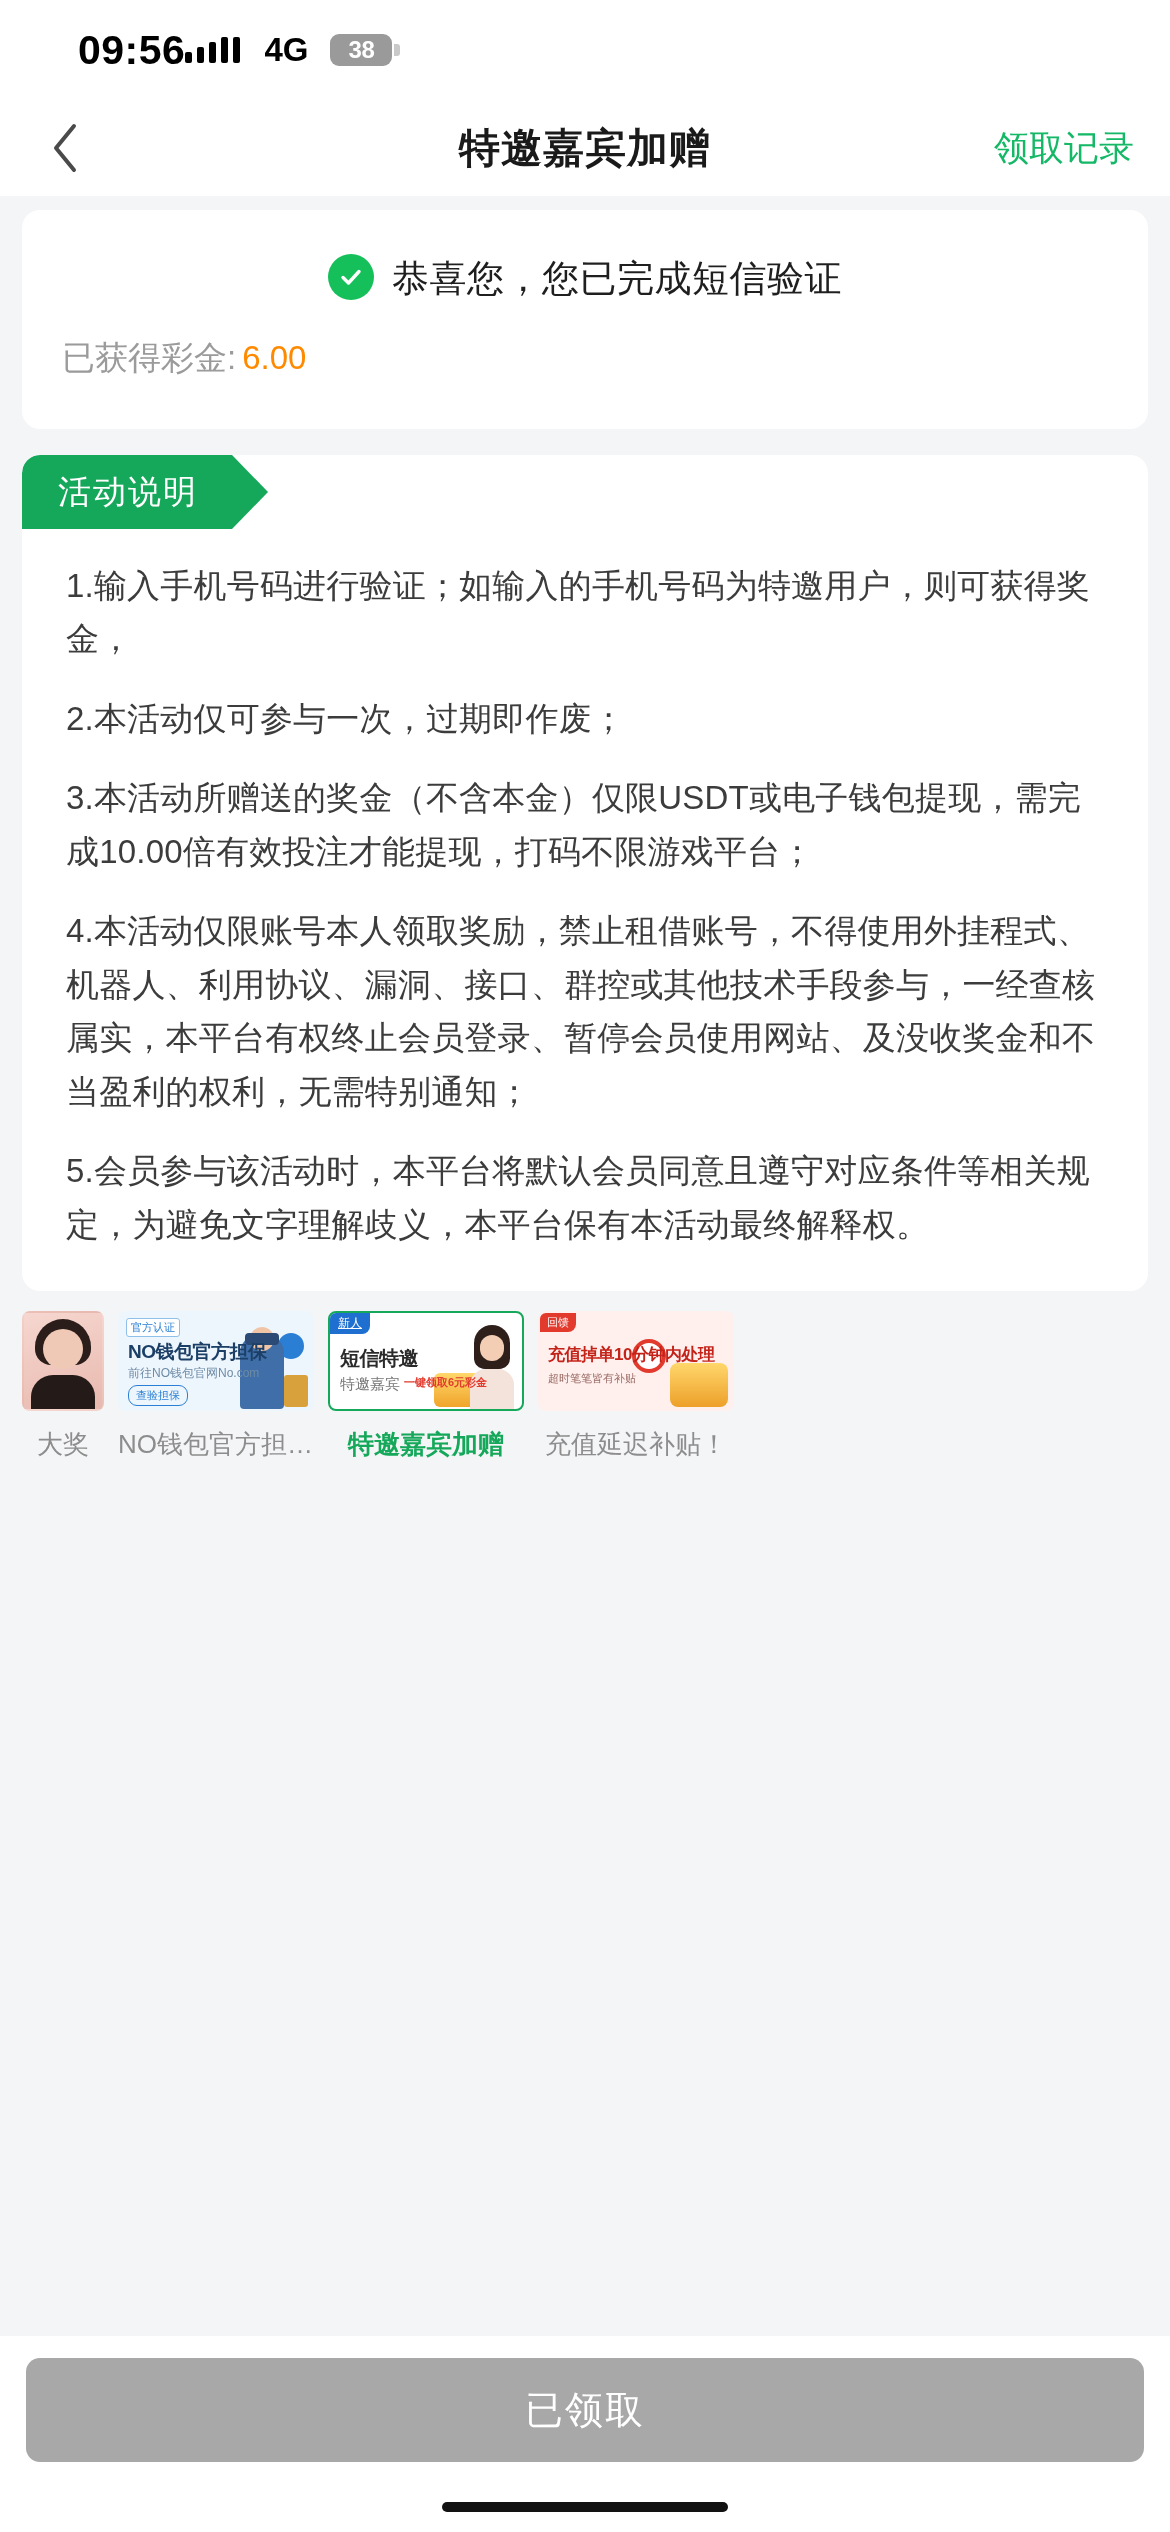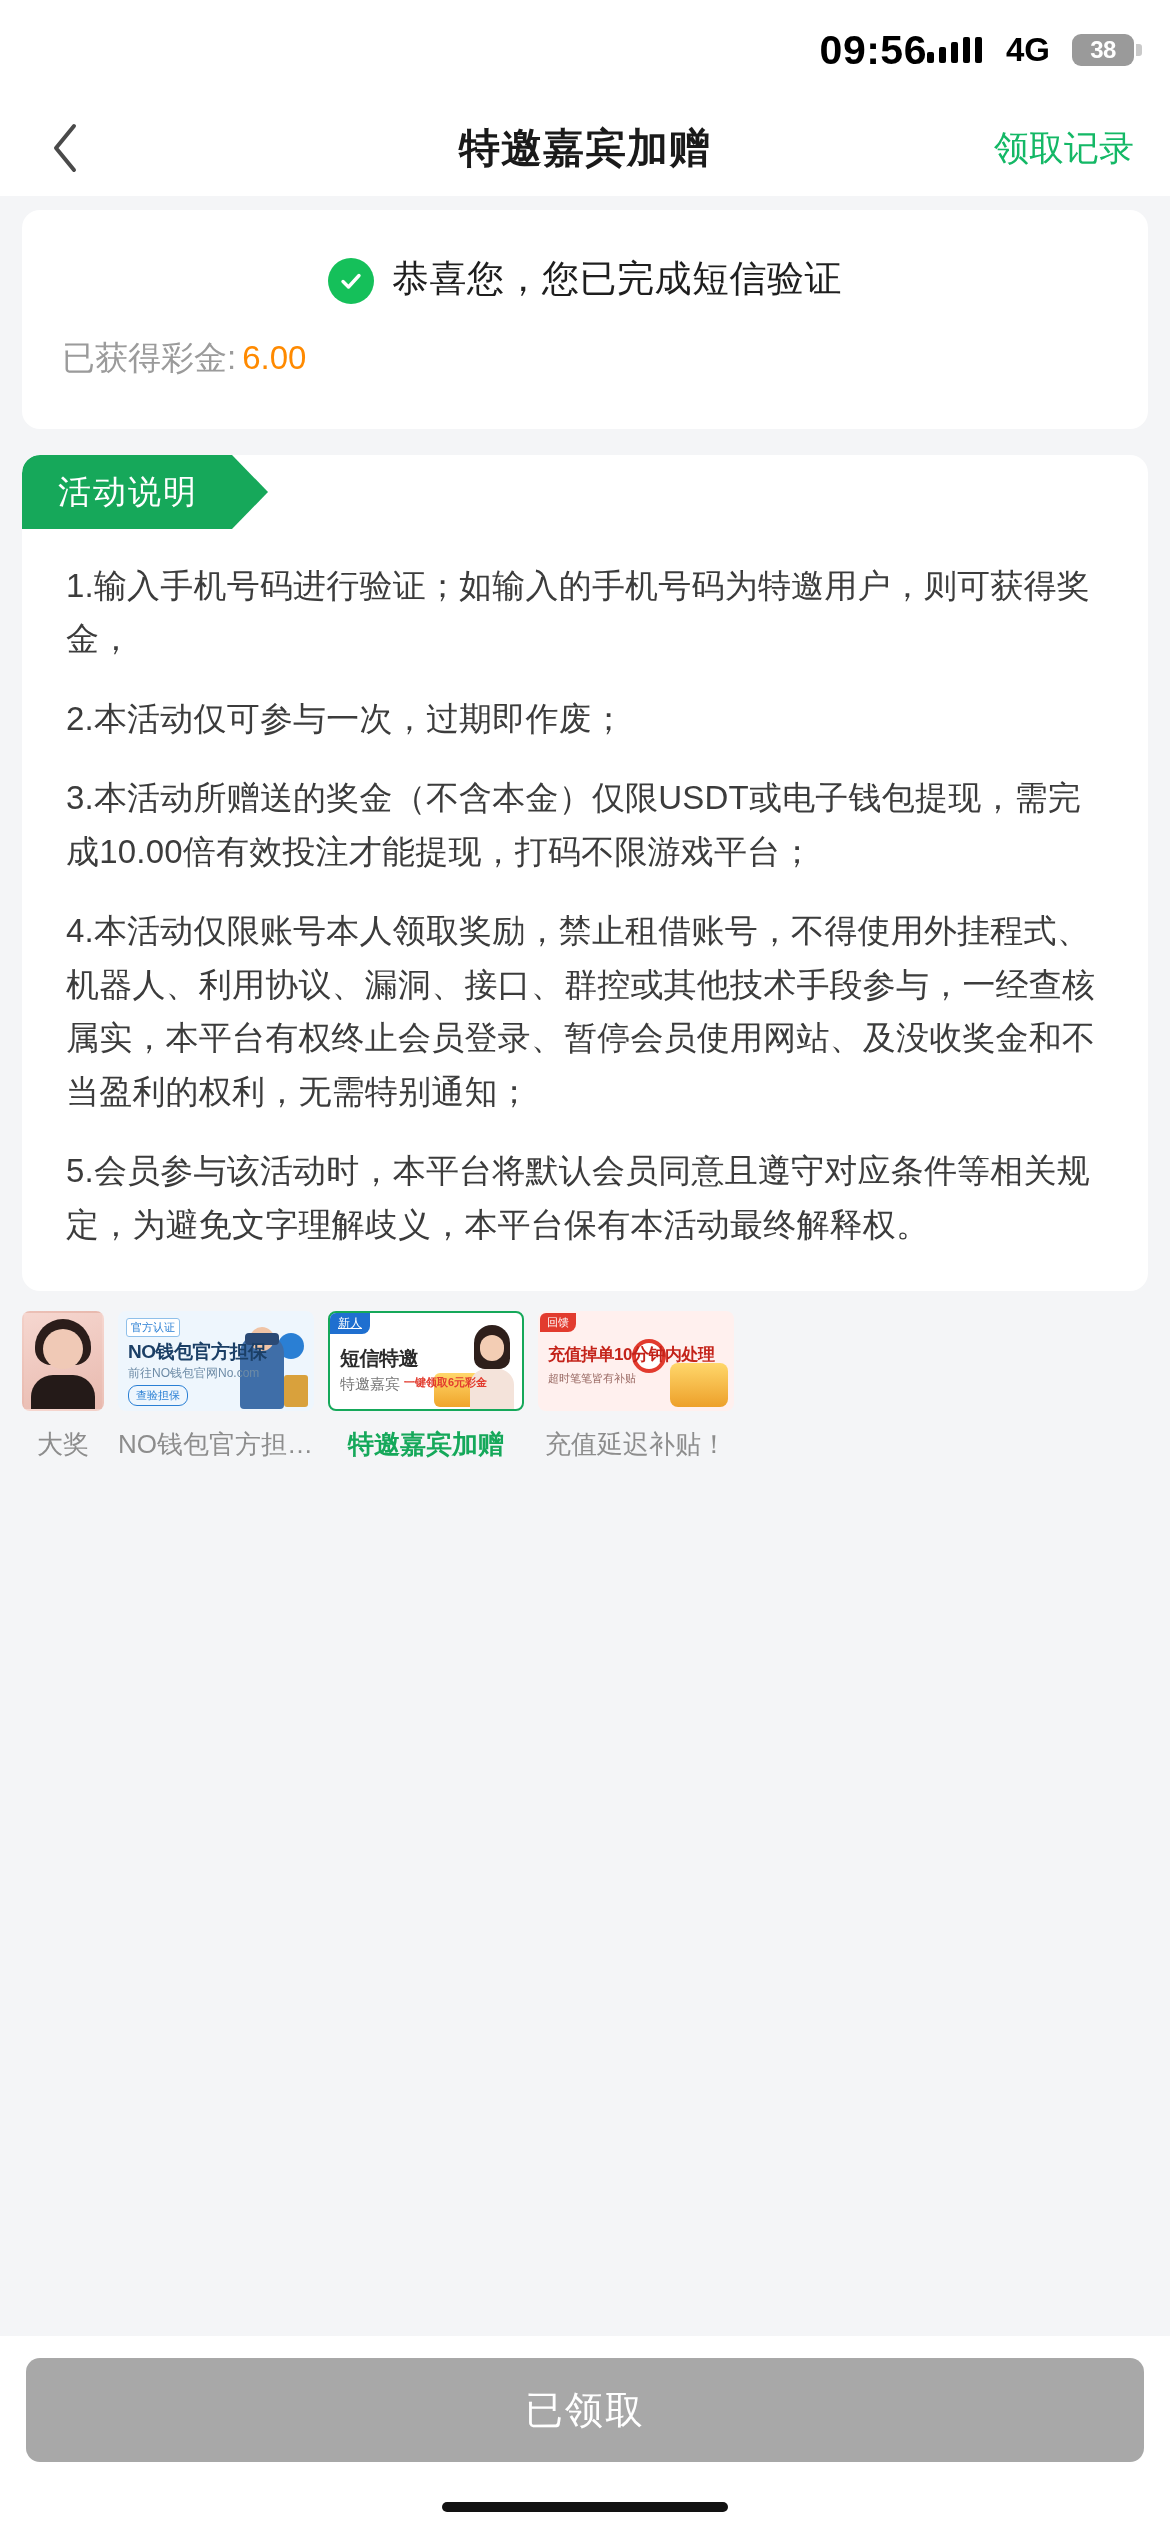--- a/index.html
+++ b/index.html
@@ -10,22 +10,22 @@
     font-family: "Liberation Sans", sans-serif;
     -webkit-font-smoothing: antialiased;
   }
   body { position: relative; overflow: hidden; }
 
   
   .statusbar {
     height: 100px;
     display: flex;
     align-items: center;
-    justify-content: flex-end;
-    padding: 0 36px 0 78px;
+    justify-content: flex-start;
+    padding: 0 76px 0 78px;
     background: #ffffff;
   }
   .status-time {
     font-size: 41px;
     font-weight: 700;
     letter-spacing: 0.5px;
     color: #000;
   }
   .status-right {
     display: flex;
@@ -125,21 +125,21 @@
   }
 
   .card {
     background: #ffffff;
     border-radius: 18px;
     padding: 44px 40px 48px 40px;
     margin-bottom: 26px;
   }
   .success-row {
     display: flex;
-    align-items: flex-end;
+    align-items: flex-start;
     justify-content: center;
     gap: 18px;
     margin-bottom: 32px;
   }
   .check-circle {
     width: 46px;
     height: 46px;
     border-radius: 50%;
     background: #15c05a;
     display: flex;

